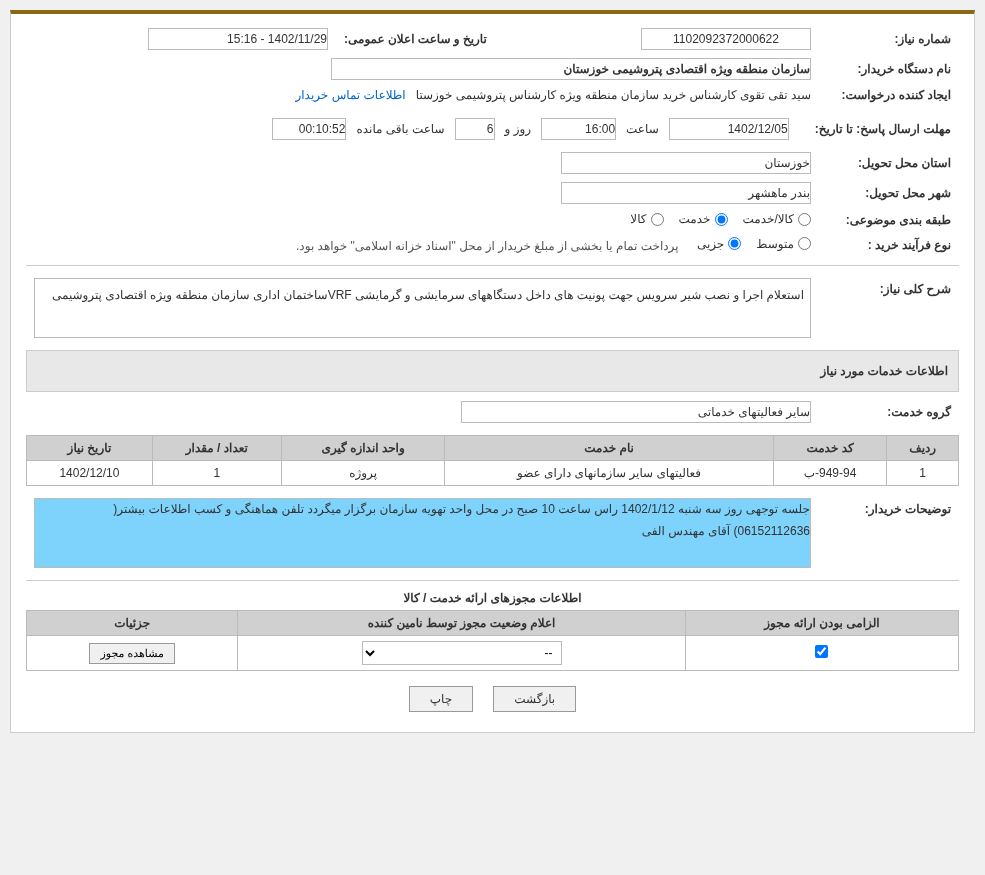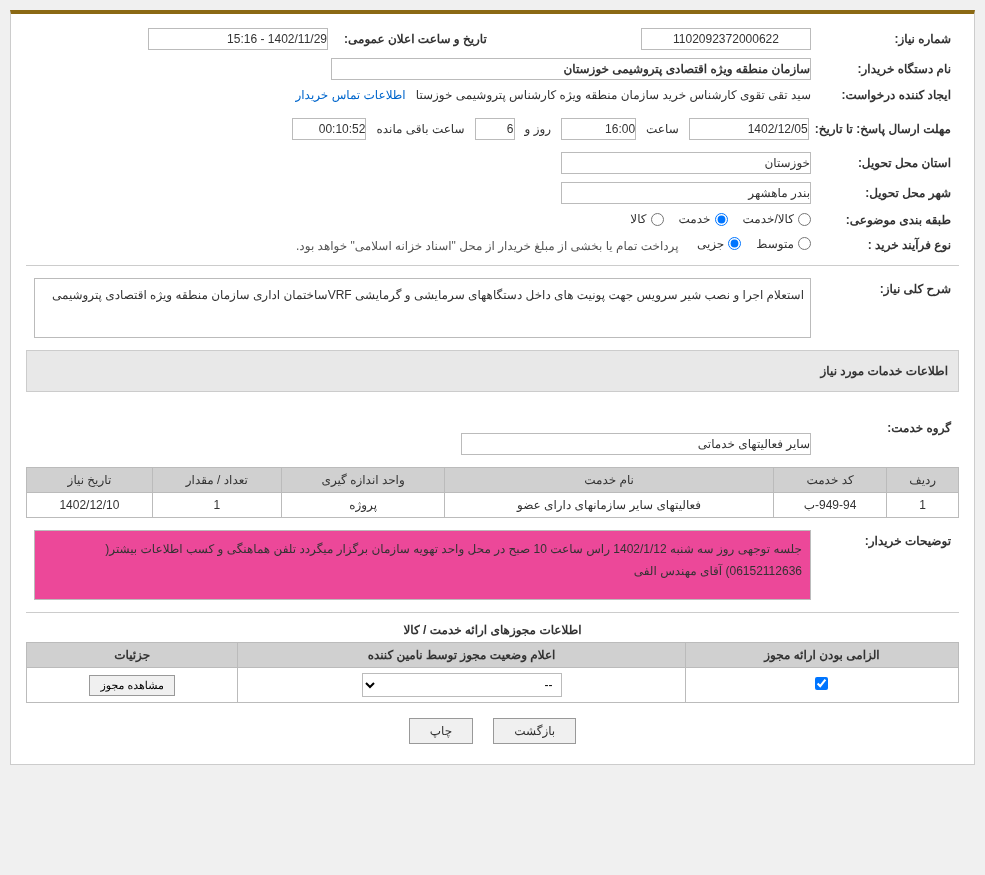--- a/index.html
+++ b/index.html
@@ -68,53 +68,53 @@
       background: #e8e8e8;
       border: 1px solid #ccc;
       padding: 13px 10px;
       font-weight: bold;
       margin: 8px 0 5px 0;
       text-align: right;
     }
     .radio-group { display: inline-flex; gap: 15px; align-items: center; direction: rtl; }
     .radio-item { display: flex; align-items: center; gap: 4px; }
     .deadline-row { display: flex; align-items: center; gap: 6px; direction: rtl; }
-    .deadline-label { font-weight: bold; color: #333; white-space: nowrap; }
+    .deadline-label { font-weight: bold; color: #333; white-space: nowrap; margin-left: 20px; }
     .description-box {
       border: 1px solid #bbb;
       background: #fff;
       padding: 6px;
       min-height: 60px;
       text-align: right;
       direction: rtl;
       line-height: 1.8;
       width: 100%;
     }
     .data-grid {
       width: 100%;
       border-collapse: collapse;
       margin: 5px 0;
     }
     .data-grid th {
       background: #d0d0d0;
       border: 1px solid #bbb;
       padding: 5px 8px;
       text-align: center;
-      font-weight: normal;
+      font-weight: bold;
     }
     .data-grid td {
       border: 1px solid #bbb;
       padding: 5px 8px;
       text-align: center;
     }
     .data-grid tr:nth-child(even) { background: #f9f9f9; }
     .buyer-notes {
       border: 1px solid #bbb;
-      background: #ec4899;
-      padding: 8px;
+      background: #7dd3fc;
+      padding: 0;
       min-height: 70px;
       direction: rtl;
       line-height: 1.8;
       width: 100%;
     }
     .sub-section-title {
       text-align: center;
       font-weight: bold;
       margin: 10px 0 5px 0;
       color: #333;
@@ -295,21 +295,21 @@
       </tbody>
         </table>
 
       <div class="section-title">اطلاعات خدمات مورد نیاز</div>
 
       <table class="info-table">
         <tbody>
             <tr>
           <td class="label-cell">گروه خدمت:</td>
           <td>
-            <div class="input-field" style="width:350px;margin-top:32px;">سایر فعالیتهای خدماتی</div>
+            <div class="input-field" style="width:350px;">سایر فعالیتهای خدماتی</div>
           </td>
         </tr>
       </tbody>
         </table>
 
       <table class="data-grid">
         <thead>
           <tr>
             <th>ردیف</th>
             <th>کد خدمت</th>

